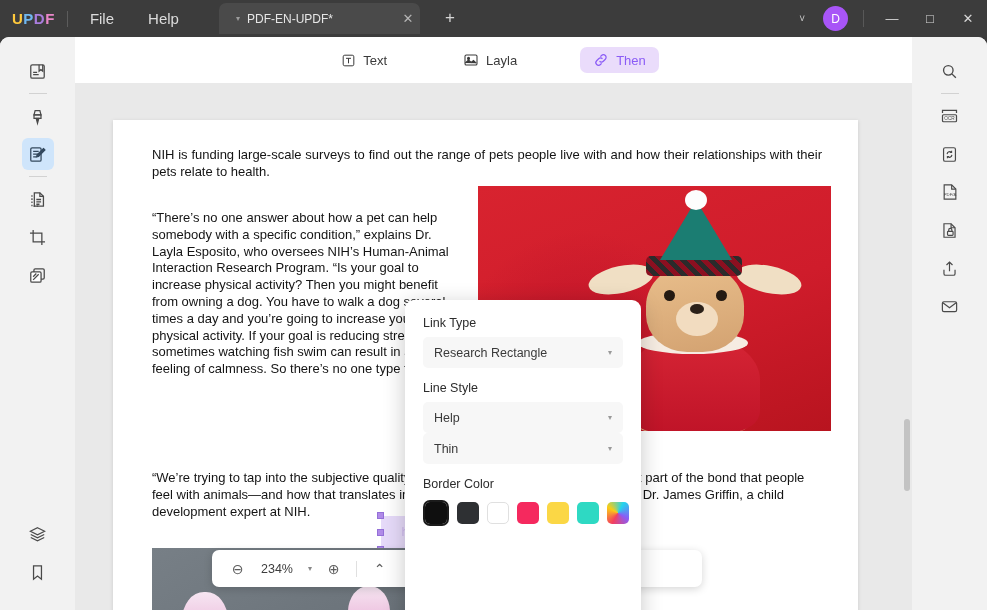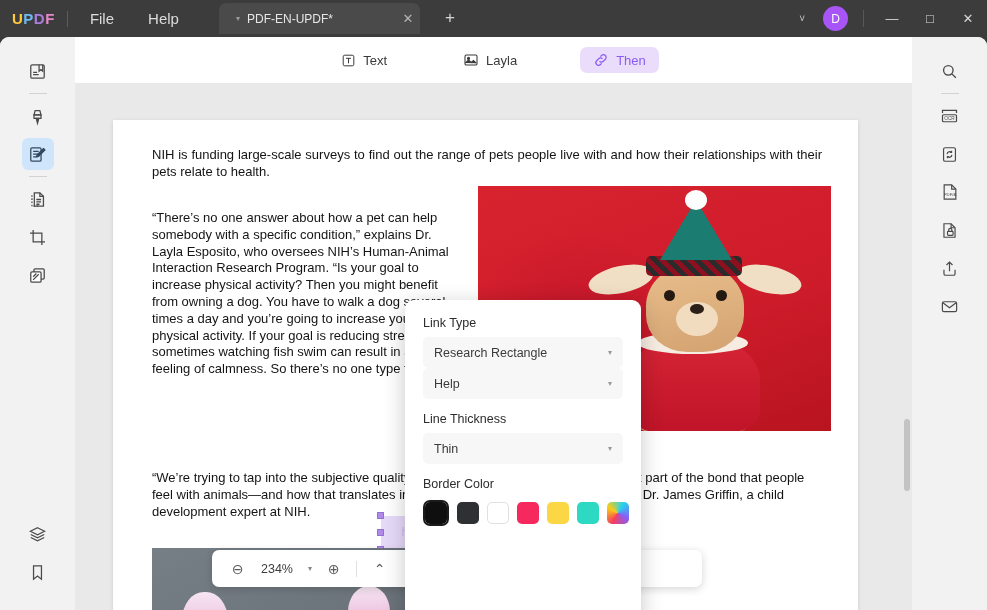--- a/index.html
+++ b/index.html
@@ -570,26 +570,26 @@
     <div class="bb-btn">✕</div>
   </div>
 
   <div class="dialog">
     <div class="dlg-label">Link Type</div>
     <div class="dlg-select">
       <span>Research Rectangle</span>
       <span class="sc">▾</span>
     </div>
 
+    <div class="dlg-label">Line Style</div>
     <div class="dlg-select">
       <span>Help</span>
       <span class="sc">▾</span>
     </div>
 
-    <div class="dlg-label">Line Thickness</div>
     <div class="dlg-select">
       <span>Thin</span>
       <span class="sc">▾</span>
     </div>
 
     <div class="dlg-label">Border Color</div>
     <div class="swatches">
       <div class="sw-wrap sel">
         <div class="sw" style="background:#0f0f0f"></div>
       </div>

